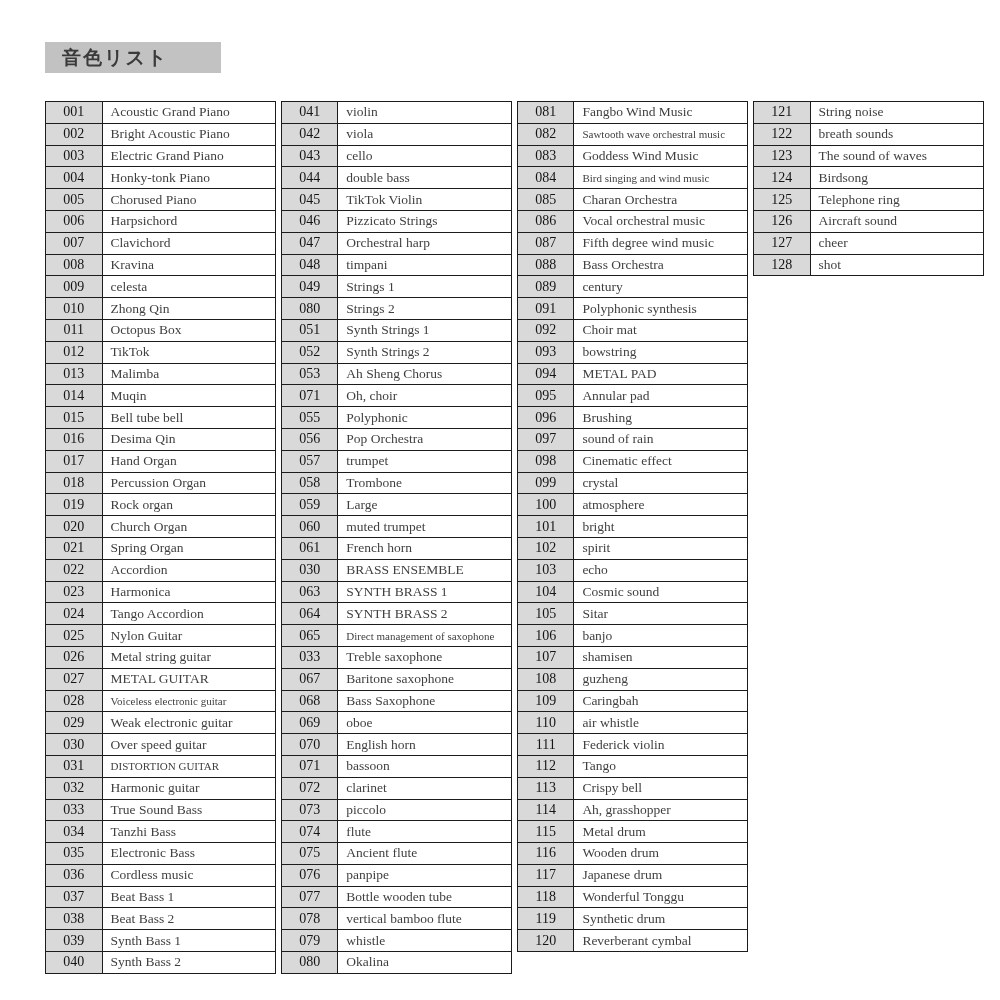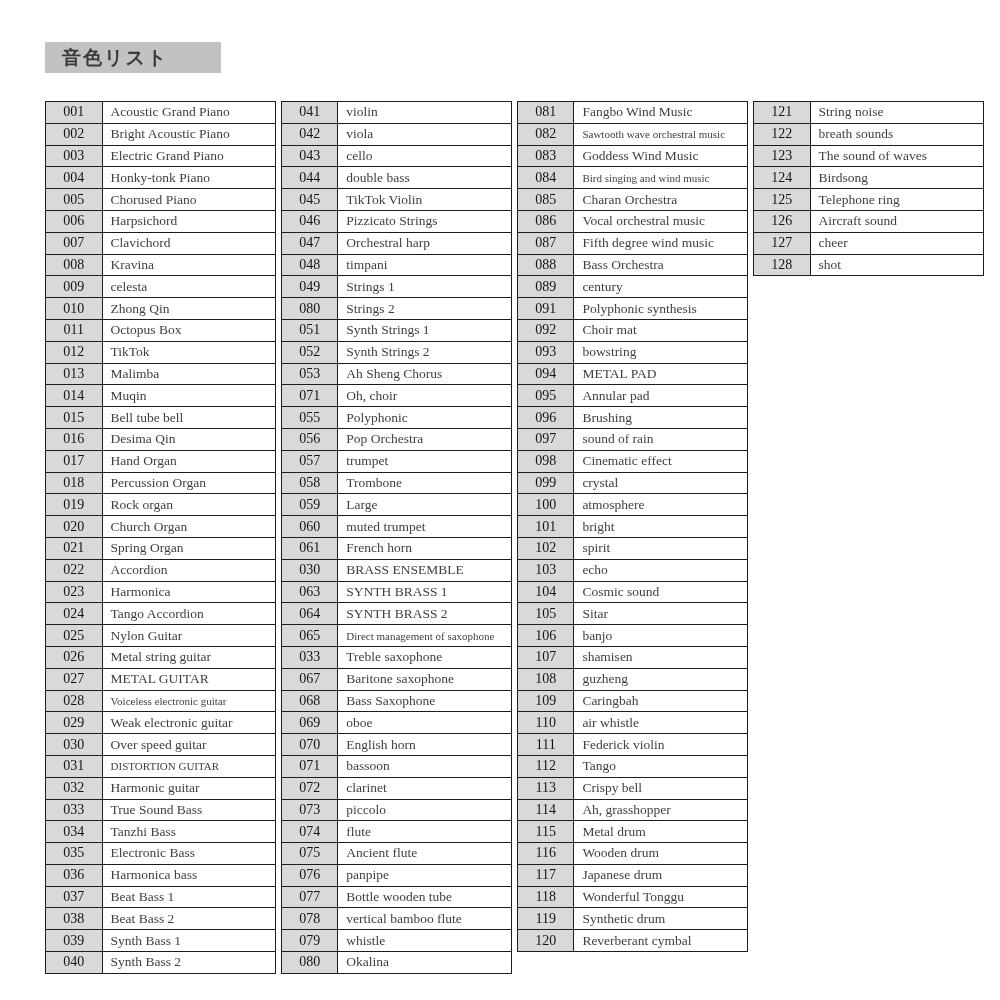--- a/index.html
+++ b/index.html
@@ -174,21 +174,21 @@
           <tr>
             <td class="num">034</td>
             <td class="nm">Tanzhi Bass</td>
           </tr>
           <tr>
             <td class="num">035</td>
             <td class="nm">Electronic Bass</td>
           </tr>
           <tr>
             <td class="num">036</td>
-            <td class="nm">Harmonica bass</td>
+            <td class="nm">Cordless music</td>
           </tr>
           <tr>
             <td class="num">037</td>
             <td class="nm">Beat Bass 1</td>
           </tr>
           <tr>
             <td class="num">038</td>
             <td class="nm">Beat Bass 2</td>
           </tr>
           <tr>

